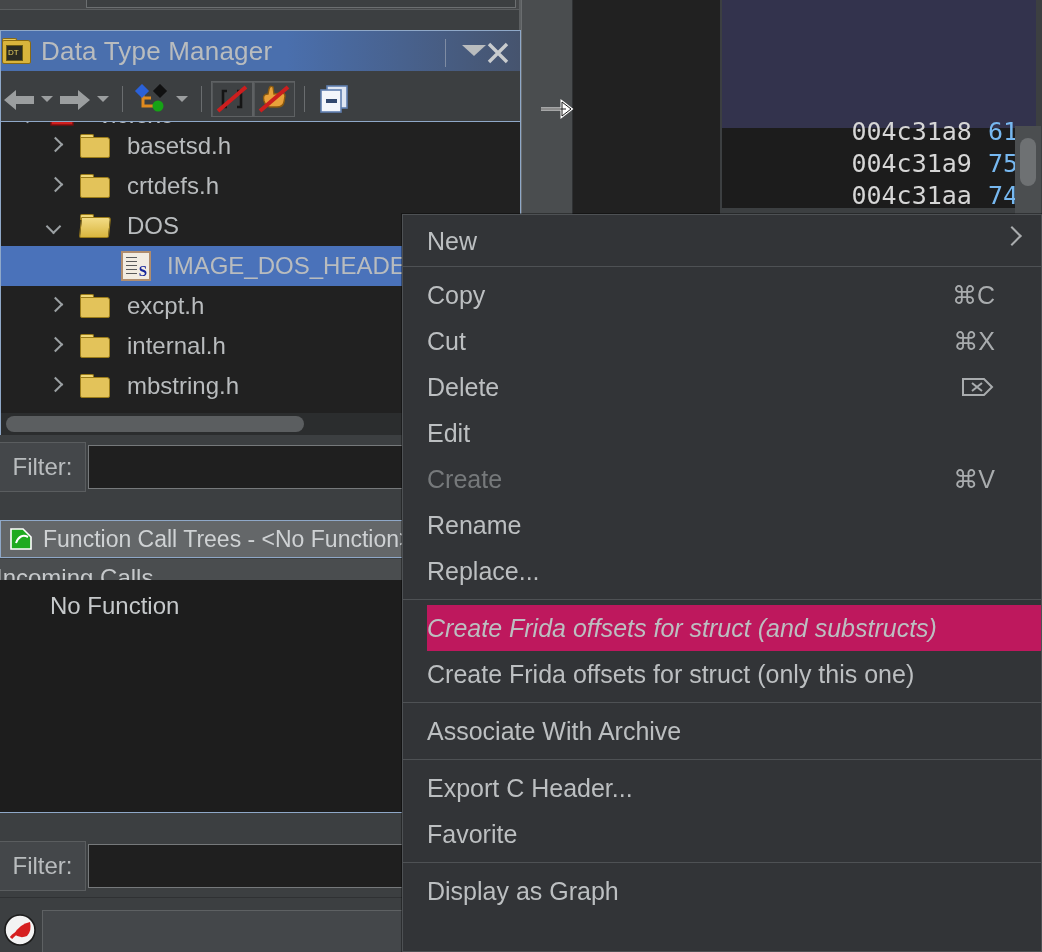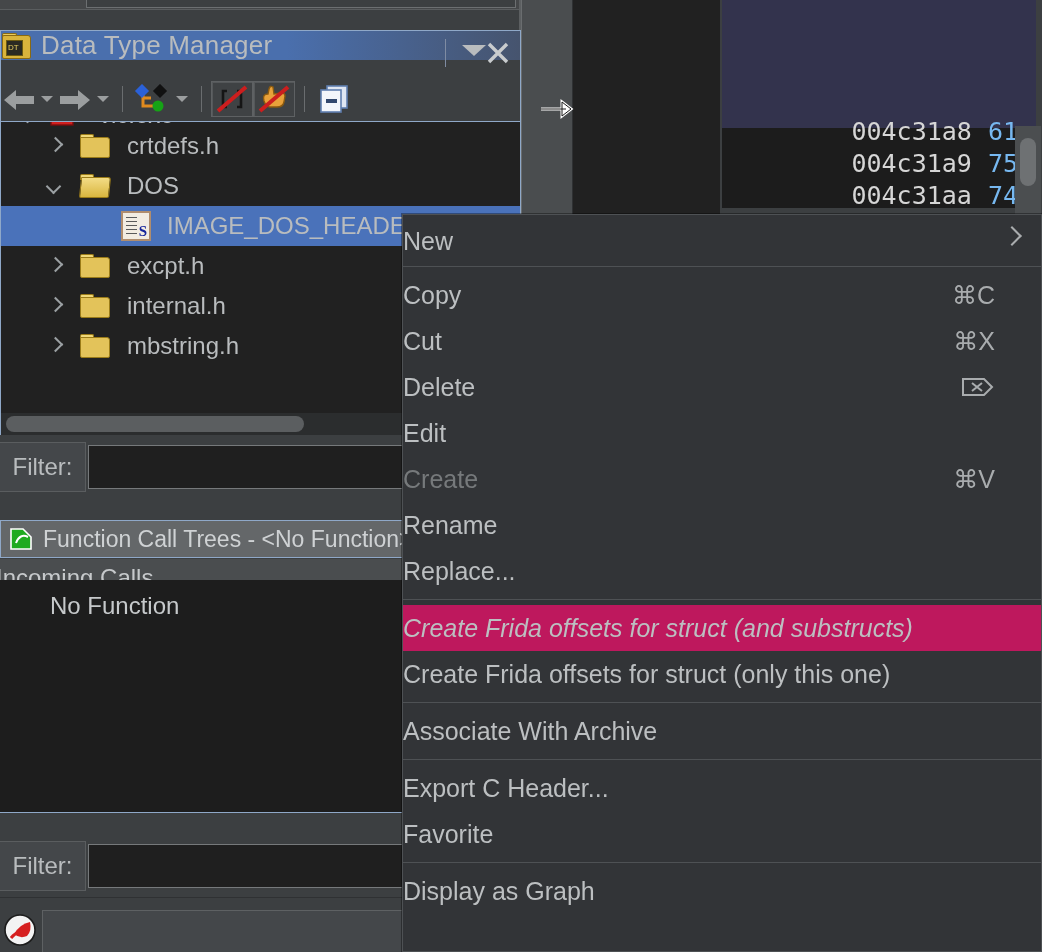--- a/index.html
+++ b/index.html
@@ -18,21 +18,21 @@
   #top-strip{left:0;top:0;width:1042px;height:26px;background:#3c3f41;}
   #top-strip-inner1{left:0;top:0;width:520px;height:10px;background:#454749;
       border-bottom:1px solid #5a5d5f;box-sizing:border-box;}
   #top-strip-inner2{left:86px;top:0;width:430px;height:8px;background:#3c3f41;
       border:1px solid #6c6f71;border-top:none;box-sizing:border-box;}
 
   
   #dtm-window{left:0;top:30px;width:521px;height:405px;
       background:#3c3f41;border:1px solid #8fa8c8;box-sizing:border-box;}
 
-  #dtm-titlebar{left:1px;top:31px;width:519px;height:29px;
+  #dtm-titlebar{left:1px;top:31px;width:519px;height:40px;
       background:linear-gradient(to right,#4a6fad 0%,#4a6fad 55%,#46546e 100%);
       display:flex;align-items:center;}
   #dtm-title-text{font-size:26px;color:#b9bcbe;margin-left:10px;letter-spacing:.2px;}
   #dtm-title-sep{position:absolute;right:74px;top:8px;width:1px;height:28px;background:#7f8ca3;}
   #dtm-caret{position:absolute;right:34px;top:14px;width:0;height:0;
       border-left:12px solid transparent;border-right:12px solid transparent;
       border-top:11px solid #b9bcbe;cursor:pointer;}
   #dtm-close{position:absolute;right:0px;top:0px;width:44px;height:44px;
       display:flex;align-items:center;justify-content:center;cursor:pointer;}
   #dtm-close svg{display:block;}
@@ -150,21 +150,21 @@
   .hex-addr{color:#d6d6d6;}
   .hex-val{color:#77b8f0;margin-left:16px;}
   #hex-right-edge{left:1036px;top:0;width:6px;height:214px;background:#3c3f41;}
   #hex-bottom-edge{left:722px;top:208px;width:320px;height:6px;background:#3c3f41;}
 
   
   #ctx{left:402px;top:214px;width:640px;height:738px;background:#323437;
       border:1px solid #4e5154;box-sizing:border-box;
       box-shadow:0 0 0 1px rgba(0,0,0,.35);}
   .ctxitem{height:46px;display:flex;align-items:center;position:relative;
-      color:#bcbfc1;font-size:25px;box-sizing:border-box;cursor:pointer;}
+      color:#bcbfc1;font-size:25px;box-sizing:border-box;cursor:pointer;margin-left:24px;}
   .ctxitem.hl{background:#be185d;font-style:italic;}
   .ctxitem.dis{color:#76797b;cursor:default;}
   .ctxaccel{position:absolute;right:46px;top:0;height:46px;display:flex;align-items:center;
       font-size:25px;color:#a9acae;}
   .ctxarrow{position:absolute;right:22px;top:14px;width:12px;height:12px;
       border-top:2px solid #a9acae;border-right:2px solid #a9acae;transform:rotate(45deg);}
   .ctxsep{height:1px;background:#4e5154;margin:5px 0;}
   .grp-pad-top{padding-top:6px;}
 </style>
 </head>
@@ -289,20 +289,28 @@
       <div class="exe-icon">
         <svg width="34" height="20" viewBox="0 0 34 20">
           <rect x="2" y="2" width="22" height="16" fill="#d01f1f" stroke="#7a0e0e" stroke-width="1.4"></rect>
           <path d="M6 14 L12 6 L18 14 Z" fill="#ffffff"></path>
           <circle cx="28" cy="10" r="4" fill="#3a6fd8"></circle>
         </svg>
       </div>
       <span class="tlabel">vlc.exe</span>
     </div>
 
+    <div class="trow">
+      <div class="twist right"></div>
+      <div class="fld">
+          <div class="t"></div>
+          <div class="b"></div>
+        </div>
+      <span class="tlabel">basetsd.h</span>
+    </div>
 
     <div class="trow">
       <div class="twist right"></div>
       <div class="fld">
           <div class="t"></div>
           <div class="b"></div>
         </div>
       <span class="tlabel">crtdefs.h</span>
     </div>
 

